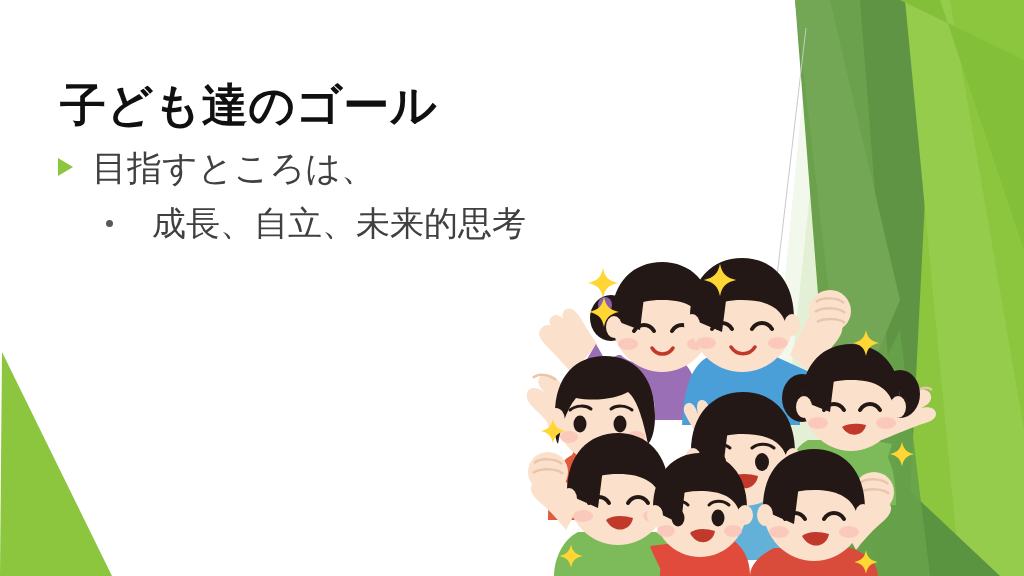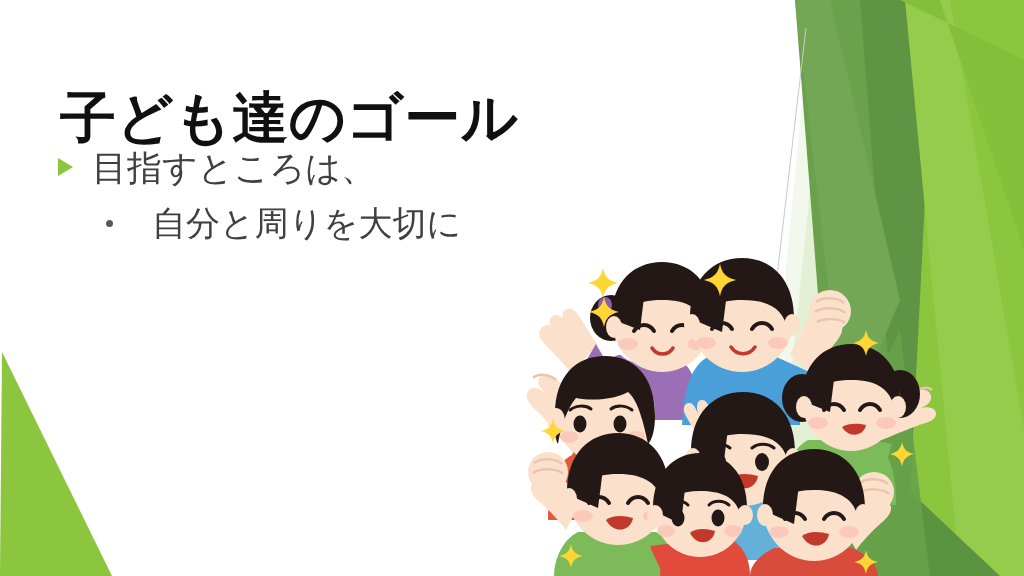--- a/index.html
+++ b/index.html
@@ -25,21 +25,21 @@
   }
   #deco-right { z-index: 1; }
   #deco-left  { z-index: 1; }
   #illustration { z-index: 3; }
 
   .title {
     position: absolute;
     left: 60px;
     top: 48px;
     z-index: 5;
-    font-size: 56px;
+    font-size: 46px;
     font-weight: bold;
     color: #101010;
     letter-spacing: 0.5px;
     white-space: nowrap;
     line-height: 1.15;
   }
 
   .body-block {
     position: absolute;
     left: 58px;
@@ -131,27 +131,27 @@
 
   <div class="body-block">
 
     <div class="lvl1-row">
       <div class="lvl1-marker">
         <div class="tri"></div>
       </div>
       <div class="lvl1-text">目指すところは、</div>
     </div>
 
-
     <div class="lvl2-row">
       <div class="lvl2-marker">
         <div class="dot"></div>
       </div>
-      <div class="lvl2-text">自分と周りを大切に</div>
+      <div class="lvl2-text">成長、自立、未来的思考</div>
     </div>
+
 
 
   </div>
 
   <svg id="illustration" viewBox="0 0 1024 576" xmlns="http://www.w3.org/2000/svg">
     <defs>
       <g id="star-shape">
         <path d="M0,-13 C1.6,-5 5,-1.8 13,0 C5,1.8 1.6,5 0,13 C-1.6,5 -5,1.8 -13,0 C-5,-1.8 -1.6,-5 0,-13 Z" fill="#ffd633"></path>
       </g>
     </defs>

